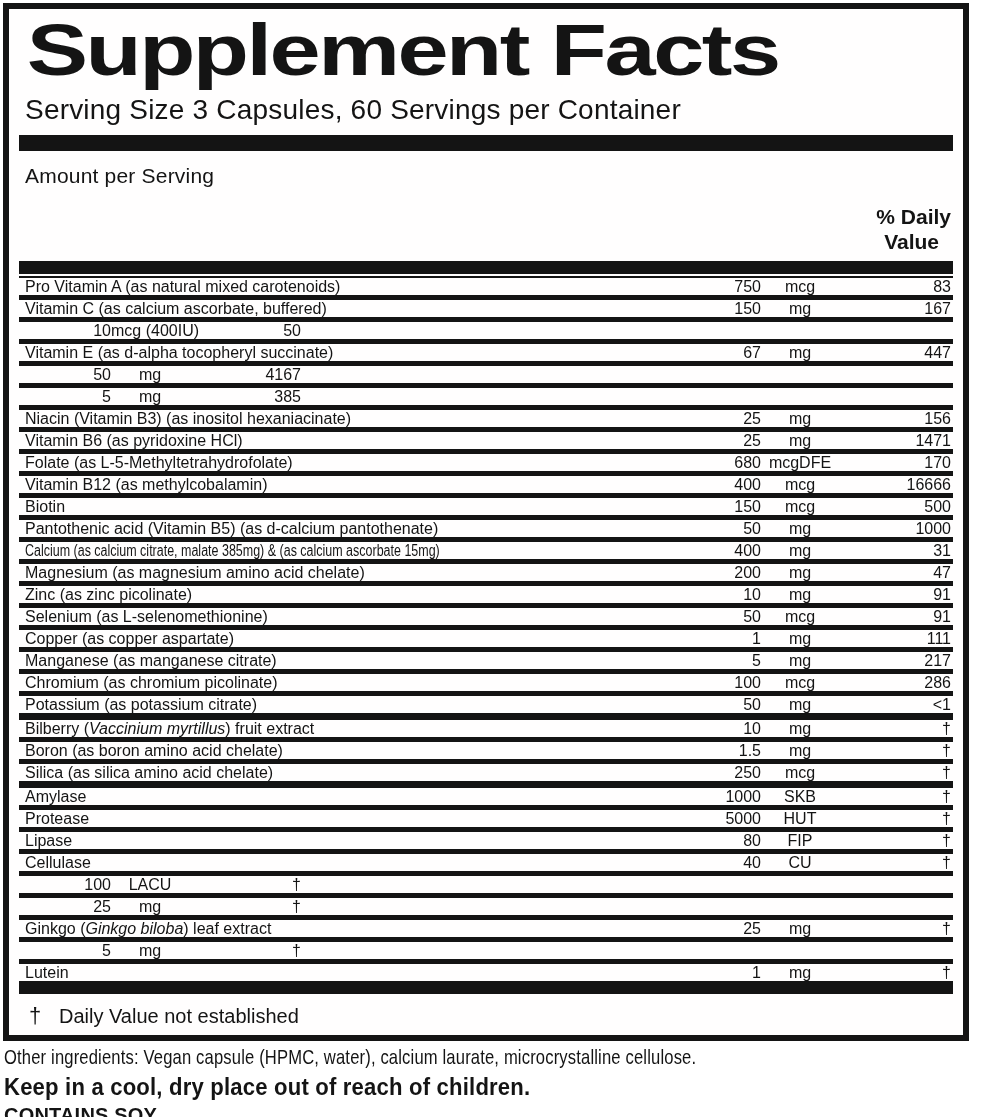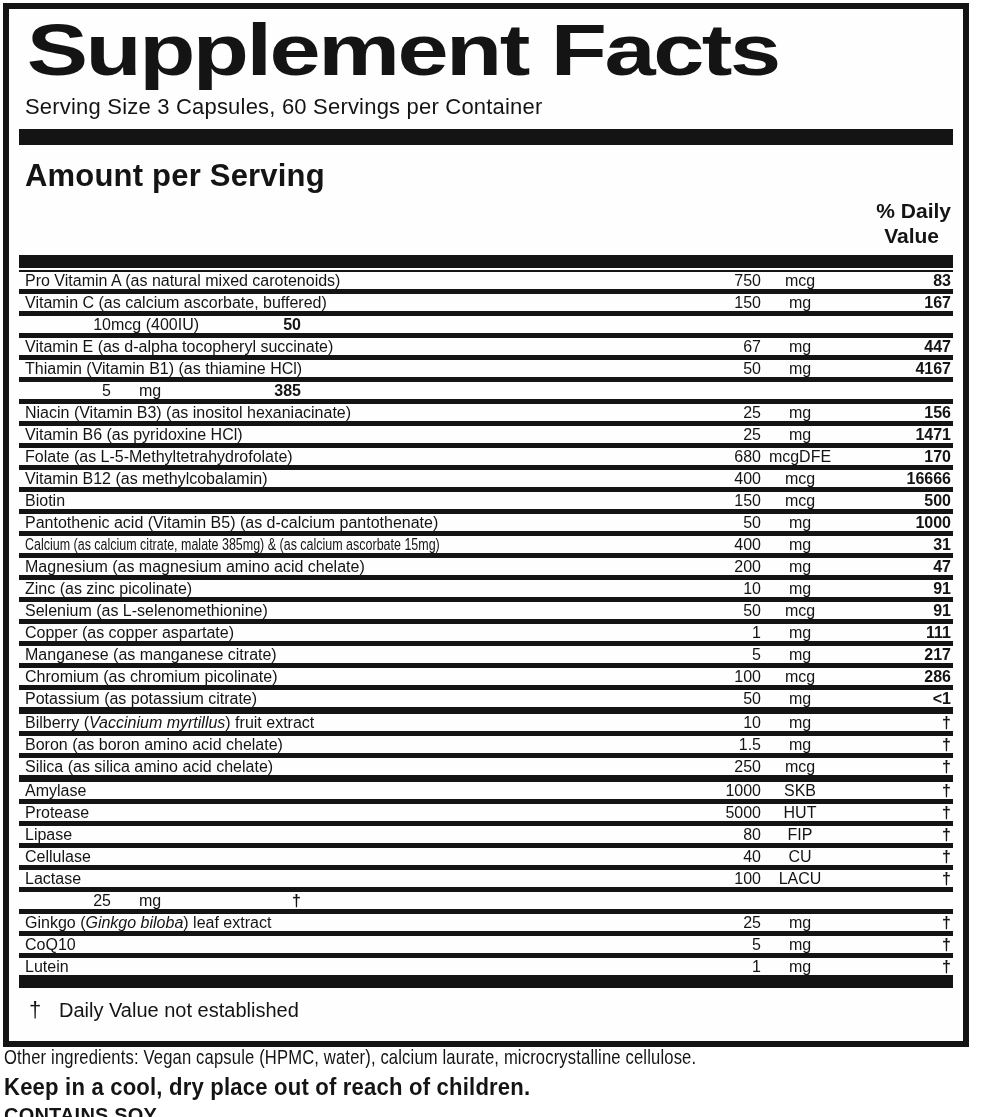--- a/index.html
+++ b/index.html
@@ -11,48 +11,48 @@
     color: var(--ink, #141414);
     font-family: "Liberation Sans", sans-serif;
     overflow: hidden;
   }
   .facts-box {
     position: absolute;
     left: 3px; top: 3px;
     width: 966px;
     border: 6px solid var(--ink, #141414);
     background: #fffefe;
-    padding-bottom: 12px;
+    padding-bottom: 0;
   }
   .title {
     font-size: 73px;
     font-weight: bold;
     letter-spacing: -2px;
     line-height: 66px;
     white-space: nowrap;
     padding: 8px 0 0 14px;
     transform: scaleX(1.26);
     transform-origin: 0 50%;
   }
   .serving {
-    font-size: 22px;
+    font-size: 28px;
     padding: 11px 12px 9px 16px;
     letter-spacing: 0.2px;
   }
   .bar { background: var(--ink, #141414); margin: 0 10px; }
   .bar.h16 { height: 16px; }
   .bar.h13 { height: 13px; }
   .bar.h7  { height: 7px; }
   .colhead {
     display: flex;
     justify-content: space-between;
     align-items: flex-start;
     padding: 5px 12px 7px 16px;
   }
-  .colhead .left { font-size: 31px; font-weight: bold; padding-top: 8px; letter-spacing: 0.2px; }
+  .colhead .left { font-size: 21px; font-weight: normal; padding-top: 8px; letter-spacing: 0.2px; }
   .colhead .right { font-size: 21px; font-weight: bold; line-height: 25px; text-align: right; margin-top: 48px; }
   .colhead .right .l2 { display: block; padding-right: 12px; }
   .rule2 { height: 2px; background: var(--ink, #141414); margin: 2px 10px 0; }
   .sep {
     height: 3px;
     background: #fffefe;
     border-top: 2px solid var(--ink, #141414);
     border-bottom: 3px solid var(--ink, #141414);
     margin: 0 10px;
   }
@@ -62,21 +62,21 @@
     height: 17px;
     font-size: 16px;
     line-height: 17px;
     padding: 0 12px 0 16px;
     white-space: nowrap;
   }
   .row .name { flex: 1; }
   .row .name.cond { transform: scaleX(0.78); transform-origin: 0 50%; }
   .row .amt  { width: 86px;  text-align: right; }
   .row .unit { width: 78px;  text-align: center; }
-  .row .dv   { width: 112px; text-align: right; font-weight: bold; }
+  .row .dv   { width: 112px; text-align: right; }
   .footrow {
     display: flex;
     align-items: baseline;
     font-size: 20px;
     padding: 9px 12px 6px 20px;
   }
   .footrow .sym { width: 30px; font-size: 22px; }
   .footer { position: absolute; left: 4px; top: 1045px; width: 978px; }
   .oi {
     font-size: 21px;
@@ -136,21 +136,20 @@
   </div>
 <div class="sep"></div>
   <div class="row">
     <span class="name">Vitamin E (as d-alpha tocopheryl succinate)</span>
     <span class="amt">67</span>
     <span class="unit">mg</span>
     <span class="dv">447</span>
   </div>
 <div class="sep"></div>
   <div class="row">
-    <span class="name">Thiamin (Vitamin B1) (as thiamine HCl)</span>
     <span class="amt">50</span>
     <span class="unit">mg</span>
     <span class="dv">4167</span>
   </div>
 <div class="sep"></div>
   <div class="row">
     <span class="amt">5</span>
     <span class="unit">mg</span>
     <span class="dv">385</span>
   </div>
@@ -296,41 +295,39 @@
   </div>
 <div class="sep"></div>
   <div class="row">
     <span class="name">Cellulase</span>
     <span class="amt">40</span>
     <span class="unit">CU</span>
     <span class="dv">†</span>
   </div>
 <div class="sep"></div>
   <div class="row">
-    <span class="name">Lactase</span>
     <span class="amt">100</span>
     <span class="unit">LACU</span>
     <span class="dv">†</span>
   </div>
 <div class="sep"></div>
   <div class="row">
     <span class="amt">25</span>
     <span class="unit">mg</span>
     <span class="dv">†</span>
   </div>
 <div class="sep"></div>
   <div class="row">
     <span class="name">Ginkgo (<i>Ginkgo biloba</i>) leaf extract</span>
     <span class="amt">25</span>
     <span class="unit">mg</span>
     <span class="dv">†</span>
   </div>
 <div class="sep"></div>
   <div class="row">
-    <span class="name">CoQ10</span>
     <span class="amt">5</span>
     <span class="unit">mg</span>
     <span class="dv">†</span>
   </div>
 <div class="sep"></div>
   <div class="row">
     <span class="name">Lutein</span>
     <span class="amt">1</span>
     <span class="unit">mg</span>
     <span class="dv">†</span>

